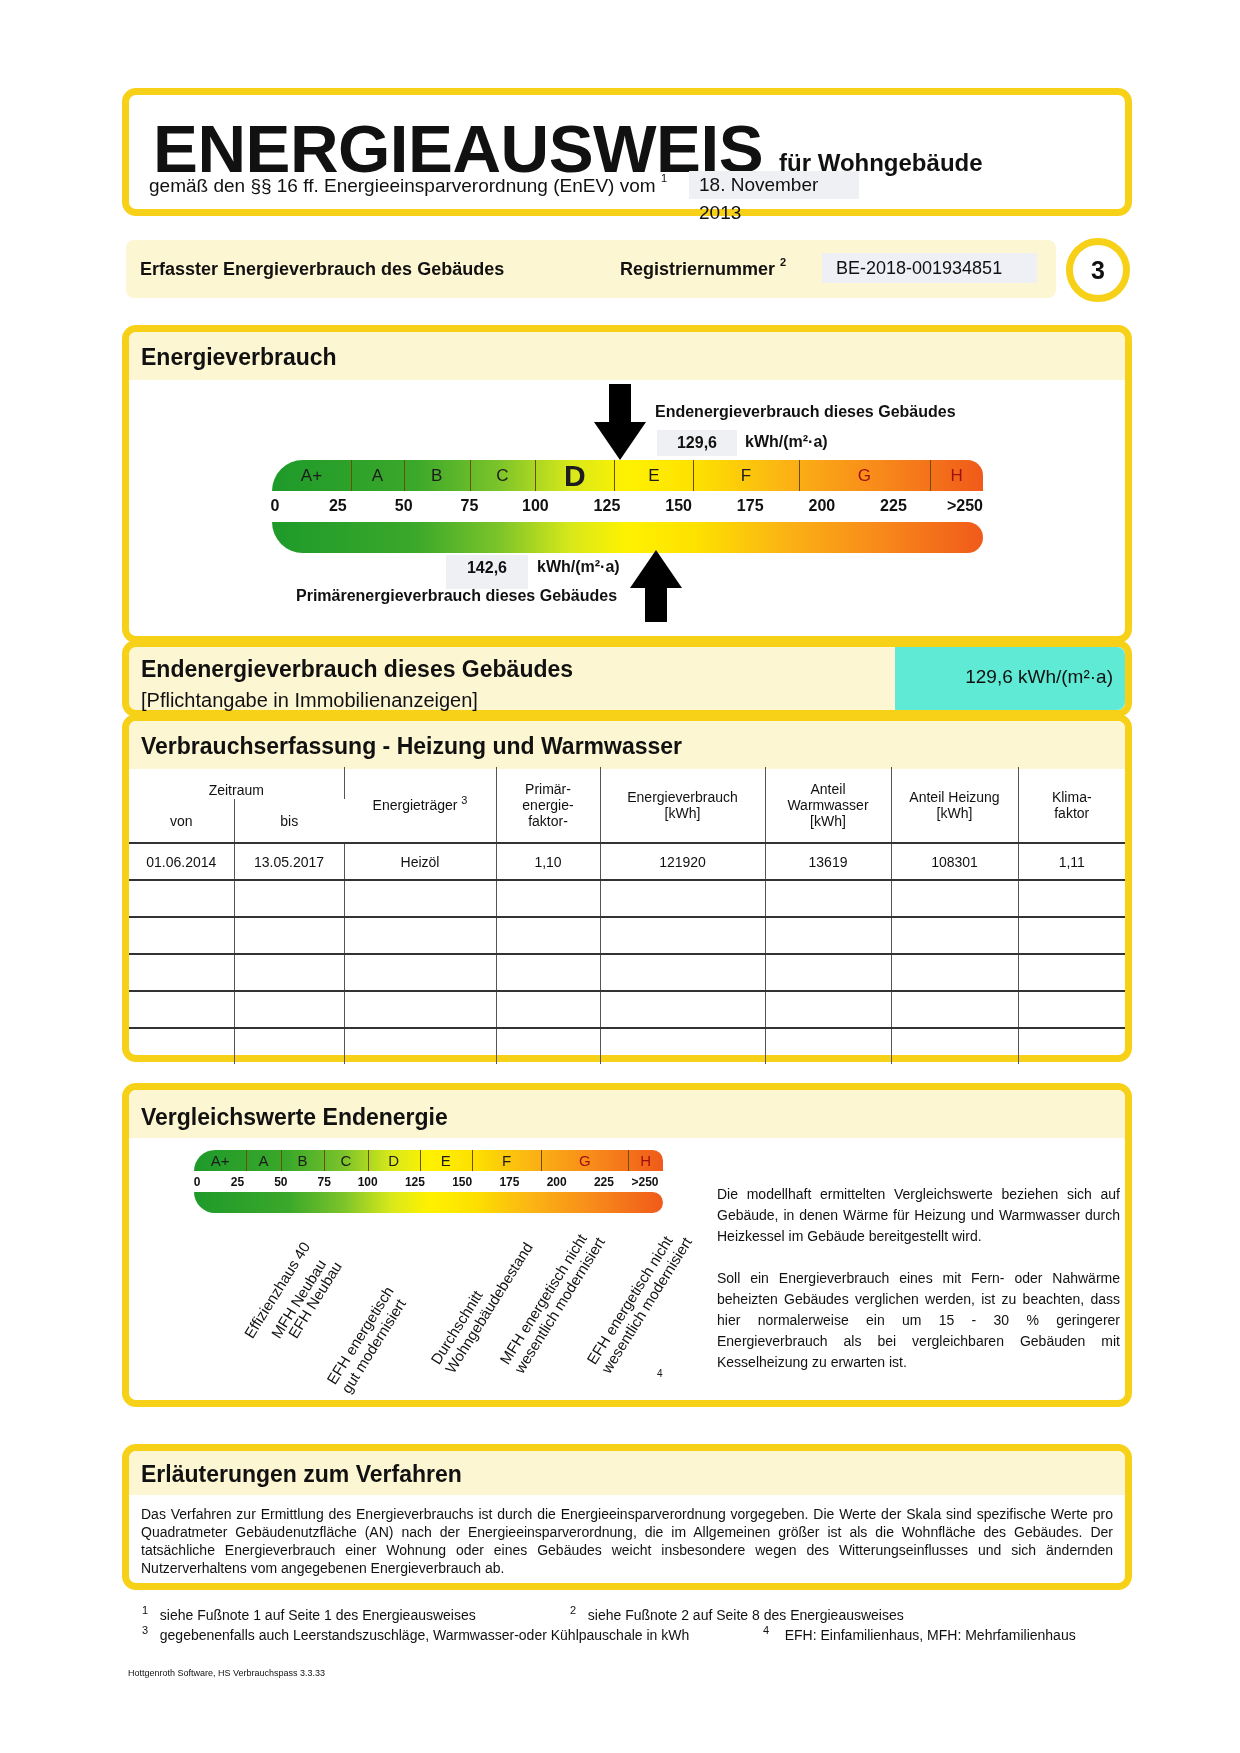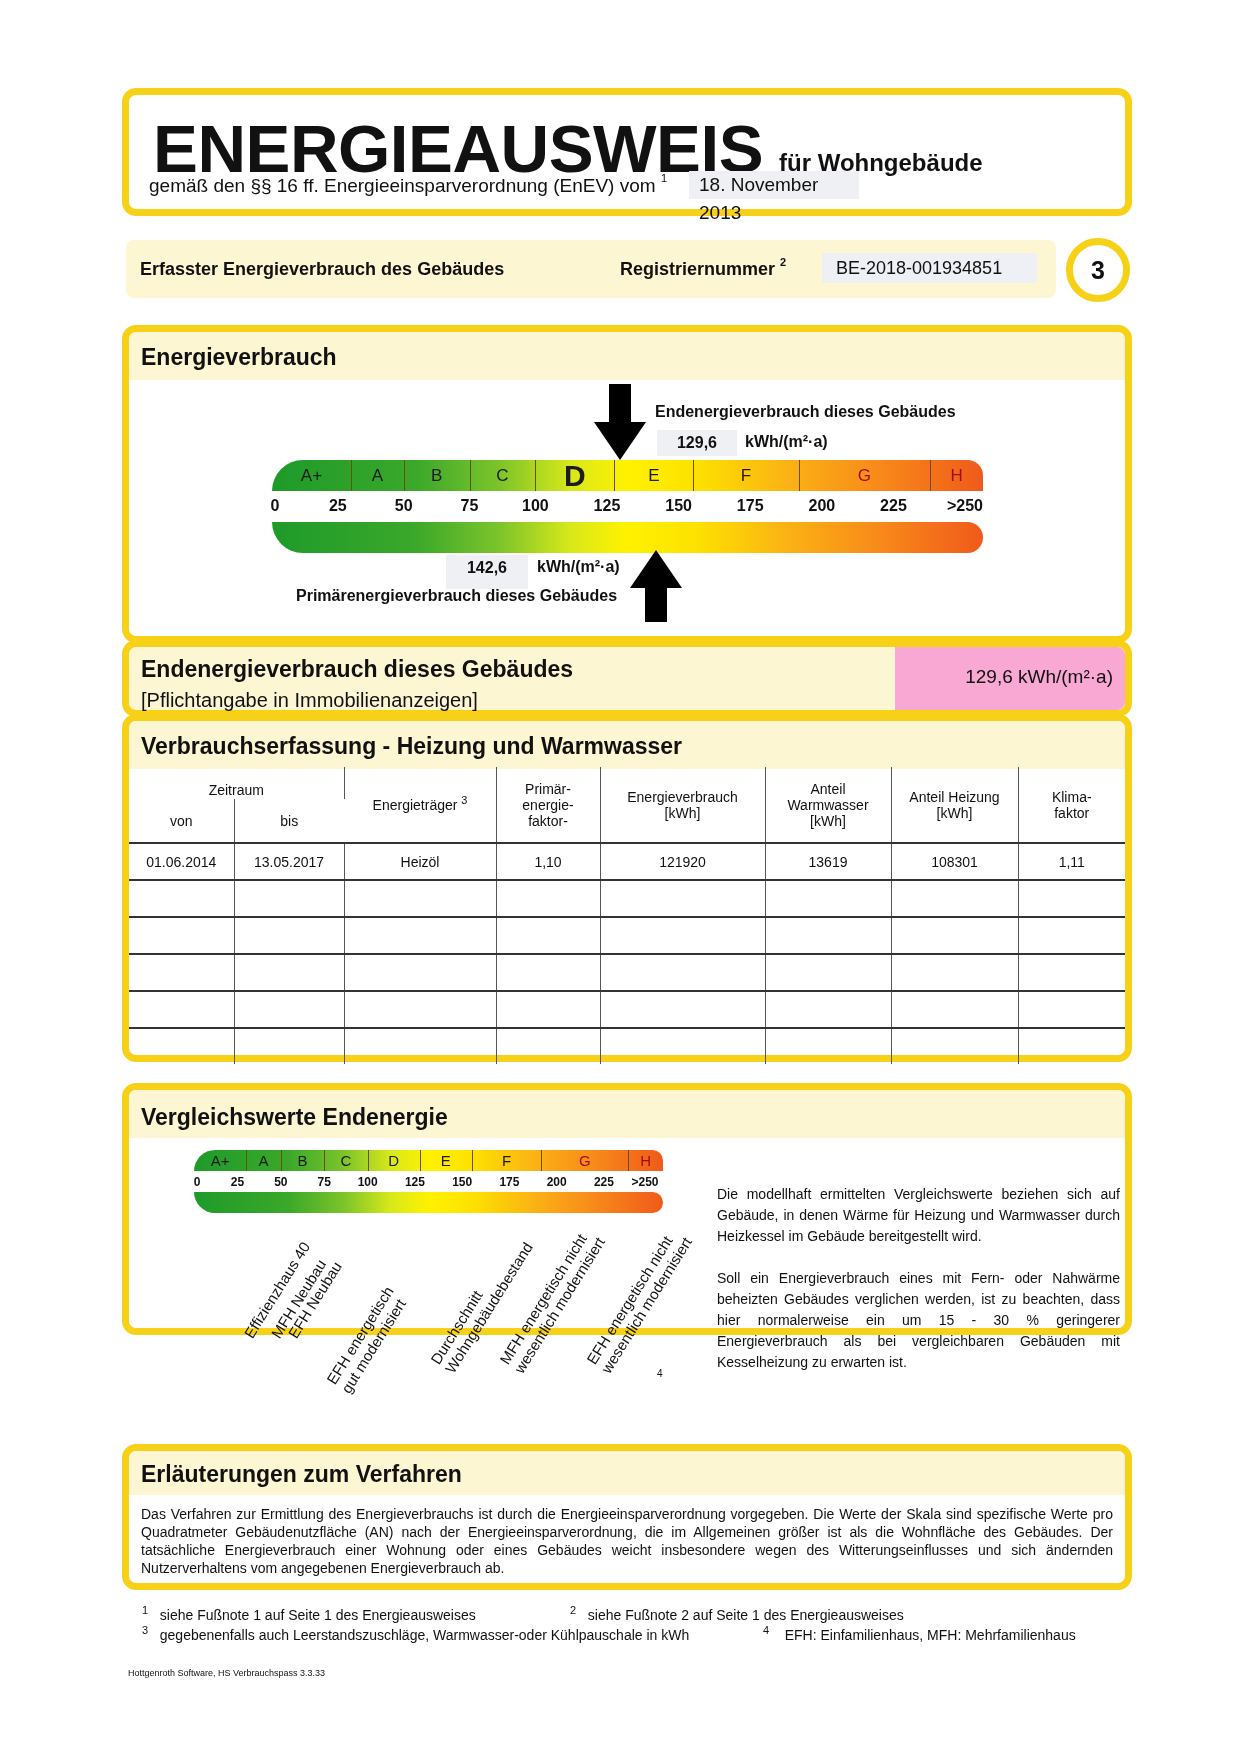--- a/index.html
+++ b/index.html
@@ -92,21 +92,21 @@
 <div class="abs" style="left:446px;top:555px;width:82px;height:34px;line-height:26px;background:#eef0f3;text-align:center;font-size:16px;font-weight:bold;">142,6</div>
 <div class="abs" style="left:537px;top:558px;font-size:16px;font-weight:bold;">kWh/(m²·a)</div>
 <div class="abs" style="left:296px;top:587px;font-size:16px;font-weight:bold;">Primärenergieverbrauch dieses Gebäudes</div>
 <svg class="abs" style="left:628px;top:550px;" width="56" height="72" viewBox="0 0 56 72">
     <polygon points="28,0 54,38 39,38 39,72 17,72 17,38 2,38" fill="#000"></polygon>
   </svg>
 
 <div class="ybox hdr" style="left:122px;top:640px;width:1010px;height:77px;">
   <div class="abs" style="left:12px;top:9px;font-size:23px;font-weight:bold;">Endenergieverbrauch dieses Gebäudes</div>
   <div class="abs" style="left:12px;top:42px;font-size:20px;">[Pflichtangabe in Immobilienanzeigen]</div>
-  <div class="abs" style="right:0;top:0;width:230px;height:63px;line-height:60px;background:#f9a8d4;text-align:right;padding-right:12px;box-sizing:border-box;font-size:19px;border-radius:0 8px 8px 0;">129,6 kWh/(m²·a)</div>
+  <div class="abs" style="right:0;top:0;width:230px;height:63px;line-height:60px;background:#5eead4;text-align:right;padding-right:12px;box-sizing:border-box;font-size:19px;border-radius:0 8px 8px 0;">129,6 kWh/(m²·a)</div>
 </div>
 
 <div class="ybox" style="left:122px;top:714px;width:1010px;height:348px;">
   <div class="abs hdr" style="left:0;top:0;right:0;height:48px;border-radius:8px 8px 0 0;">
     <div class="sec-title" style="top:12px;">Verbrauchserfassung - Heizung und Warmwasser</div>
   </div>
   <table class="cons" style="top:46px;">
     <colgroup>
         <col style="width:105px">
         <col style="width:110px">
@@ -190,21 +190,21 @@
           <td></td>
           <td></td>
           <td></td>
           <td></td>
           <td></td>
         </tr>
       </tbody>
   </table>
 </div>
 
-<div class="ybox" style="left:122px;top:1083px;width:1010px;height:252px;">
+<div class="ybox" style="left:122px;top:1083px;width:1010px;height:324px;">
   <div class="abs hdr" style="left:0;top:0;right:0;height:48px;border-radius:8px 8px 0 0;">
     <div class="sec-title" style="top:14px;">Vergleichswerte Endenergie</div>
   </div>
   <div class="abs just" style="left:588px;top:94px;width:403px;font-size:14px;line-height:21px;">Die modellhaft ermittelten Vergleichswerte beziehen sich auf Gebäude, in denen Wärme für Heizung und Warmwasser durch Heizkessel im Gebäude bereitgestellt wird.</div>
   <div class="abs just" style="left:588px;top:178px;width:403px;font-size:14px;line-height:21px;">Soll ein Energieverbrauch eines mit Fern- oder Nahwärme beheizten Gebäudes verglichen werden, ist zu beachten, dass hier normalerweise ein um 15 - 30 % geringerer Energieverbrauch als bei vergleichbaren Gebäuden mit Kesselheizung zu erwarten ist.</div>
   <div class="abs" style="left:528px;top:278px;font-size:10px;">4</div>
 </div>
 <div id="cmp-scale" class="abs" style="left:194px;top:1150px;width:469px;height:59px;">
     <div class="scale-band" style="left: 0px; top: 0px; width: 469px; height: 21px; background: linear-gradient(90deg, rgb(30, 154, 42) 0%, rgb(58, 168, 42) 20%, rgb(124, 196, 42) 32%, rgb(216, 232, 26) 42%, rgb(255, 242, 0) 50%, rgb(253, 224, 0) 60%, rgb(251, 180, 20) 72%, rgb(248, 139, 26) 85%, rgb(240, 90, 26) 100%); border-radius: 21px 10.5px 0px 0px;">
       <div class="cls" style="left: 0px; width: 52.1111px; height: 21px; line-height: 21px; font-size: 15px; color: rgb(28, 28, 28);">A+</div>
@@ -267,16 +267,16 @@
   </div>
 
 <div class="ybox" style="left:122px;top:1444px;width:1010px;height:146px;">
   <div class="abs hdr" style="left:0;top:0;right:0;height:44px;border-radius:8px 8px 0 0;">
     <div class="sec-title" style="top:10px;">Erläuterungen zum Verfahren</div>
   </div>
   <div class="abs just" style="left:12px;top:54px;width:972px;font-size:14px;line-height:18px;">Das Verfahren zur Ermittlung des Energieverbrauchs ist durch die Energieeinsparverordnung vorgegeben. Die Werte der Skala sind spezifische Werte pro Quadratmeter Gebäudenutzfläche (AN) nach der Energieeinsparverordnung, die im Allgemeinen größer ist als die Wohnfläche des Gebäudes. Der tatsächliche Energieverbrauch einer Wohnung oder eines Gebäudes weicht insbesondere wegen des Witterungseinflusses und sich ändernden Nutzerverhaltens vom angegebenen Energieverbrauch ab.</div>
 </div>
 
 <div class="abs" style="left:142px;top:1607px;font-size:14px;"><sup class="sup">1</sup>&nbsp;&nbsp; <span>siehe Fußnote 1 auf Seite 1 des Energieausweises</span></div>
-<div class="abs" style="left:570px;top:1607px;font-size:14px;"><sup class="sup">2</sup>&nbsp;&nbsp; <span>siehe Fußnote 2 auf Seite 1 des Energieausweises</span></div>
+<div class="abs" style="left:570px;top:1607px;font-size:14px;"><sup class="sup">2</sup>&nbsp;&nbsp; <span>siehe Fußnote 2 auf Seite 8 des Energieausweises</span></div>
 <div class="abs" style="left:142px;top:1627px;font-size:14px;"><sup class="sup">3</sup>&nbsp;&nbsp; <span>gegebenenfalls auch Leerstandszuschläge, Warmwasser-oder Kühlpauschale in kWh</span></div>
 <div class="abs" style="left:763px;top:1627px;font-size:14px;"><sup class="sup">4</sup>&nbsp;&nbsp;&nbsp; <span>EFH: Einfamilienhaus, MFH: Mehrfamilienhaus</span></div>
 <div class="abs" style="left:128px;top:1668px;font-size:9px;">Hottgenroth Software, HS Verbrauchspass 3.3.33</div>
 
 </body></html>

